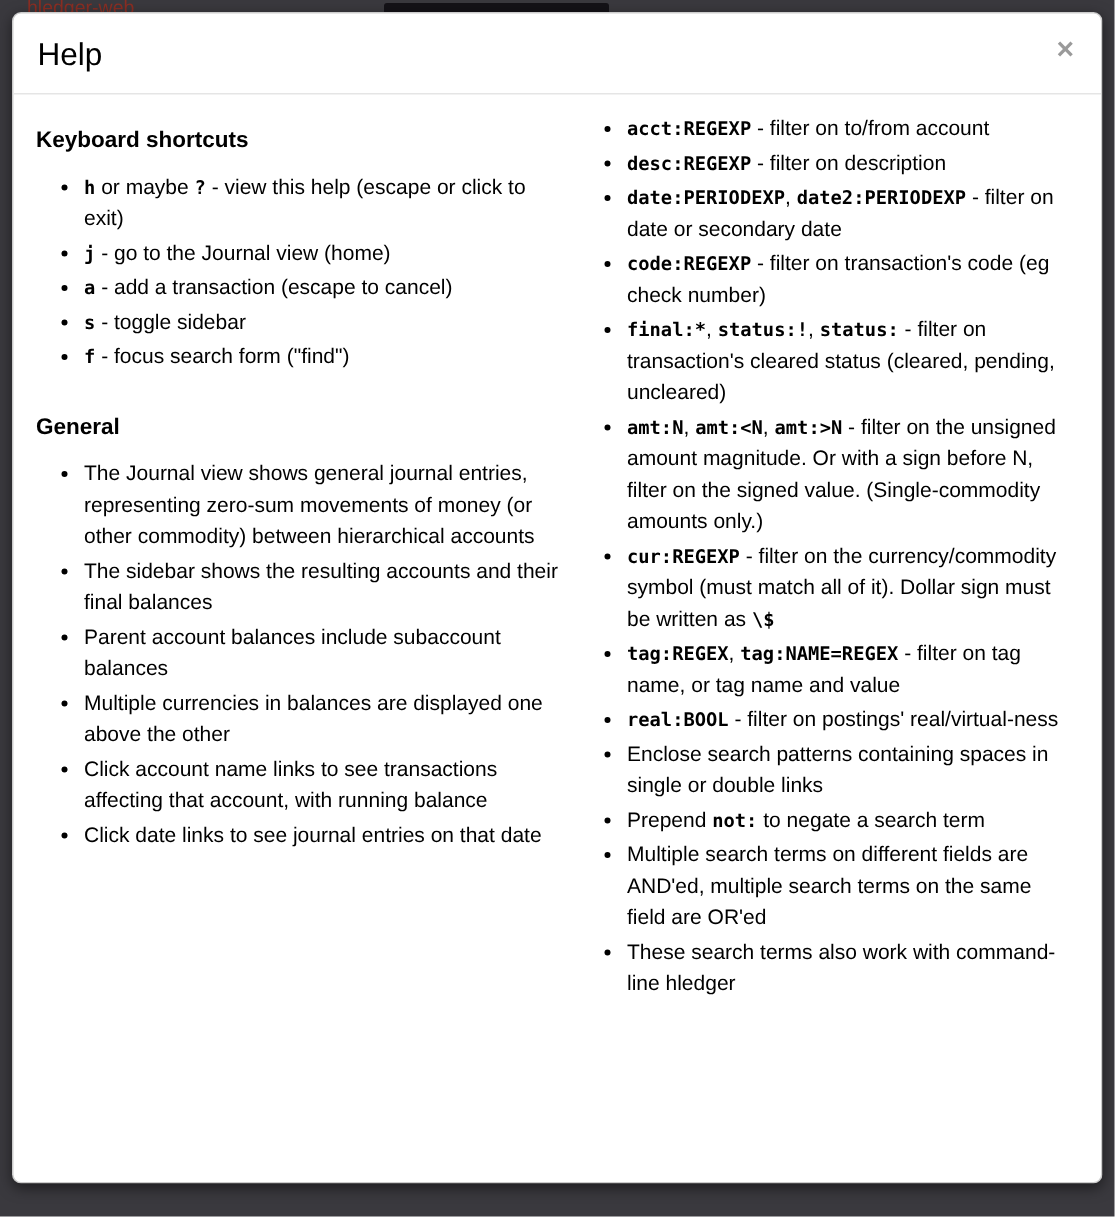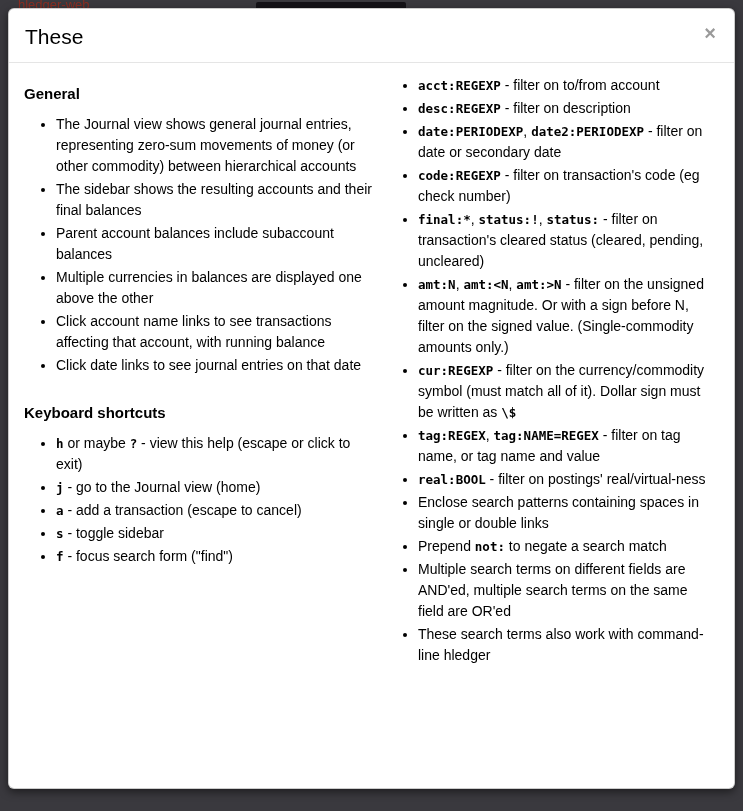--- a/index.html
+++ b/index.html
@@ -102,59 +102,59 @@
 <body>
 
 <div class="backdrop-strip">
   <span class="brand">hledger-web</span>
   <span class="obscured-title"></span>
 </div>
 
 <div class="modal">
   <div class="modal-header">
     <button class="close">×</button>
-    <h2 class="modal-title">These</h2>
+    <h2 class="modal-title">Help</h2>
   </div>
   <div class="modal-body">
     <div class="col-left">
+      <section class="help-section">
+        <h4>Keyboard shortcuts</h4>
+        <ul>
+            <li><code>h</code><span> or maybe </span><code>?</code><span> - view this help (escape or click to exit)</span></li>
+            <li><code>j</code><span> - go to the Journal view (home)</span></li>
+            <li><code>a</code><span> - add a transaction (escape to cancel)</span></li>
+            <li><code>s</code><span> - toggle sidebar</span></li>
+            <li><code>f</code><span> - focus search form ("find")</span></li>
+          </ul>
+      </section>
       <section class="help-section">
         <h4>General</h4>
         <ul>
             <li><span>The Journal view shows general journal entries, representing zero-sum movements of money (or other commodity) between hierarchical accounts</span></li>
             <li><span>The sidebar shows the resulting accounts and their final balances</span></li>
             <li><span>Parent account balances include subaccount balances</span></li>
             <li><span>Multiple currencies in balances are displayed one above the other</span></li>
             <li><span>Click account name links to see transactions affecting that account, with running balance</span></li>
             <li><span>Click date links to see journal entries on that date</span></li>
-          </ul>
-      </section>
-      <section class="help-section">
-        <h4>Keyboard shortcuts</h4>
-        <ul>
-            <li><code>h</code><span> or maybe </span><code>?</code><span> - view this help (escape or click to exit)</span></li>
-            <li><code>j</code><span> - go to the Journal view (home)</span></li>
-            <li><code>a</code><span> - add a transaction (escape to cancel)</span></li>
-            <li><code>s</code><span> - toggle sidebar</span></li>
-            <li><code>f</code><span> - focus search form ("find")</span></li>
           </ul>
       </section>
     </div>
     <div class="col-right">
       <section class="help-section">
         <ul>
             <li><code>acct:REGEXP</code><span> - filter on to/from account</span></li>
             <li><code>desc:REGEXP</code><span> - filter on description</span></li>
             <li><code>date:PERIODEXP</code><span>, </span><code>date2:PERIODEXP</code><span> - filter on date or secondary date</span></li>
             <li><code>code:REGEXP</code><span> - filter on transaction's code (eg check number)</span></li>
             <li><code>final:*</code><span>, </span><code>status:!</code><span>, </span><code>status:</code><span> - filter on transaction's cleared status (cleared, pending, uncleared)</span></li>
             <li><code>amt:N</code><span>, </span><code>amt:&lt;N</code><span>, </span><code>amt:&gt;N</code><span> - filter on the unsigned amount magnitude. Or with a sign before N, filter on the signed value. (Single-commodity amounts only.)</span></li>
             <li><code>cur:REGEXP</code><span> - filter on the currency/commodity symbol (must match all of it). Dollar sign must be written as </span><code>\$</code></li>
             <li><code>tag:REGEX</code><span>, </span><code>tag:NAME=REGEX</code><span> - filter on tag name, or tag name and value</span></li>
             <li><code>real:BOOL</code><span> - filter on postings' real/virtual-ness</span></li>
             <li><span>Enclose search patterns containing spaces in single or double links</span></li>
-            <li><span>Prepend </span><code>not:</code><span> to negate a search match</span></li>
+            <li><span>Prepend </span><code>not:</code><span> to negate a search term</span></li>
             <li><span>Multiple search terms on different fields are AND'ed, multiple search terms on the same field are OR'ed</span></li>
             <li><span>These search terms also work with command-line hledger</span></li>
           </ul>
       </section>
     </div>
   </div>
 </div>
 
 </body></html>

